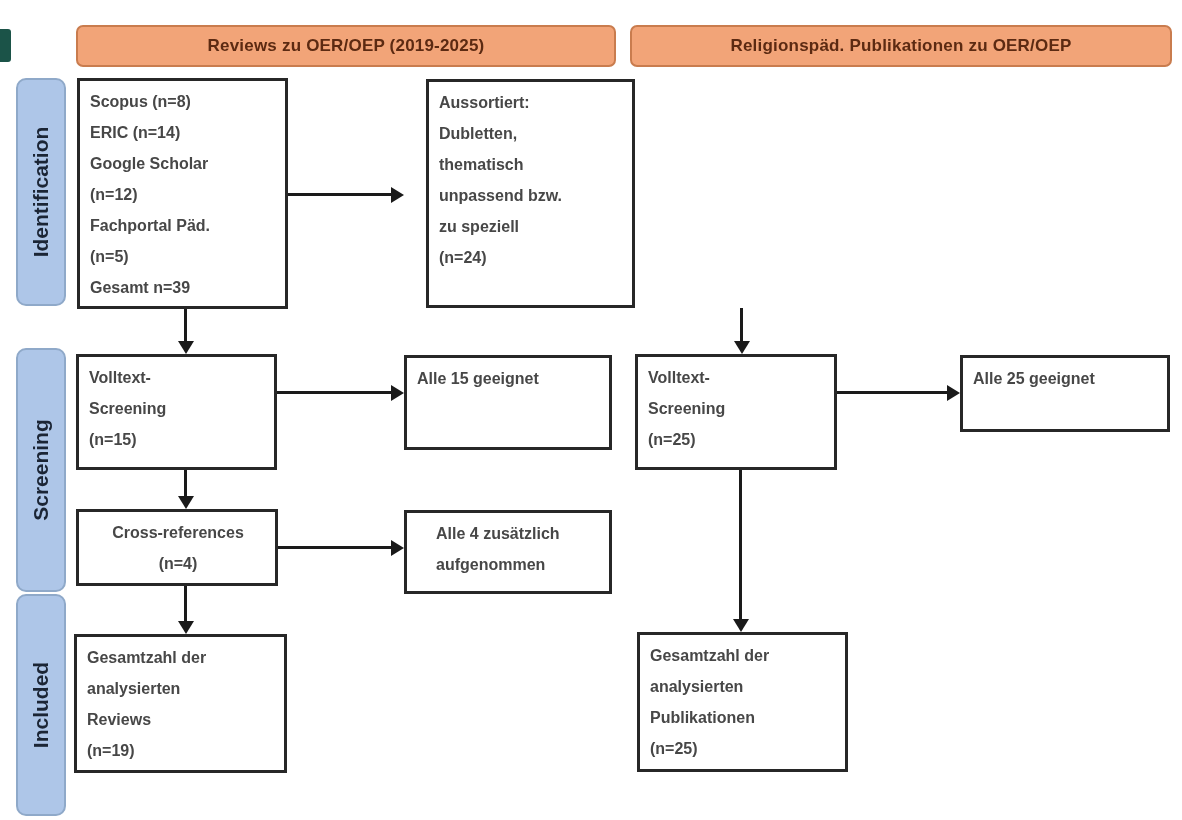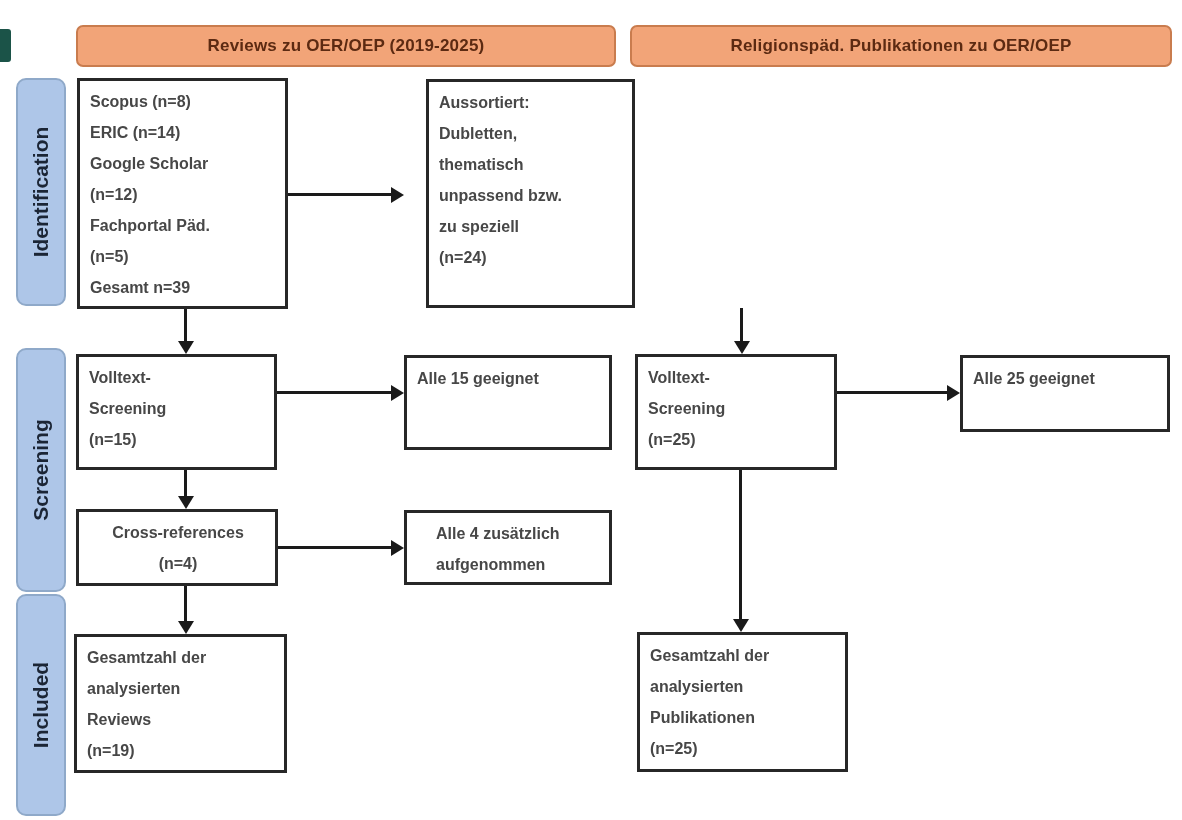--- a/index.html
+++ b/index.html
@@ -87,21 +87,21 @@
 unpassend bzw.
 zu speziell
 (n=24)</div>
 
   <div class="fbox" style="left:76px;top:354px;width:201px;height:116px;">Volltext-
 Screening
 (n=15)</div>
   <div class="fbox" style="left:404px;top:355px;width:208px;height:95px;">Alle 15 geeignet</div>
   <div class="fbox" style="left:76px;top:509px;width:202px;height:77px;text-align:center;">Cross-references
 (n=4)</div>
-  <div class="fbox" style="left:404px;top:510px;width:208px;height:75px;padding-left:29px;">Alle 4 zusätzlich
+  <div class="fbox" style="left:404px;top:510px;width:208px;height:84px;padding-left:29px;">Alle 4 zusätzlich
 aufgenommen</div>
 
   <div class="fbox" style="left:74px;top:634px;width:213px;height:139px;">Gesamtzahl der
 analysierten
 Reviews
 (n=19)</div>
 
   <div class="fbox" style="left:635px;top:354px;width:202px;height:116px;">Volltext-
 Screening
 (n=25)</div>

